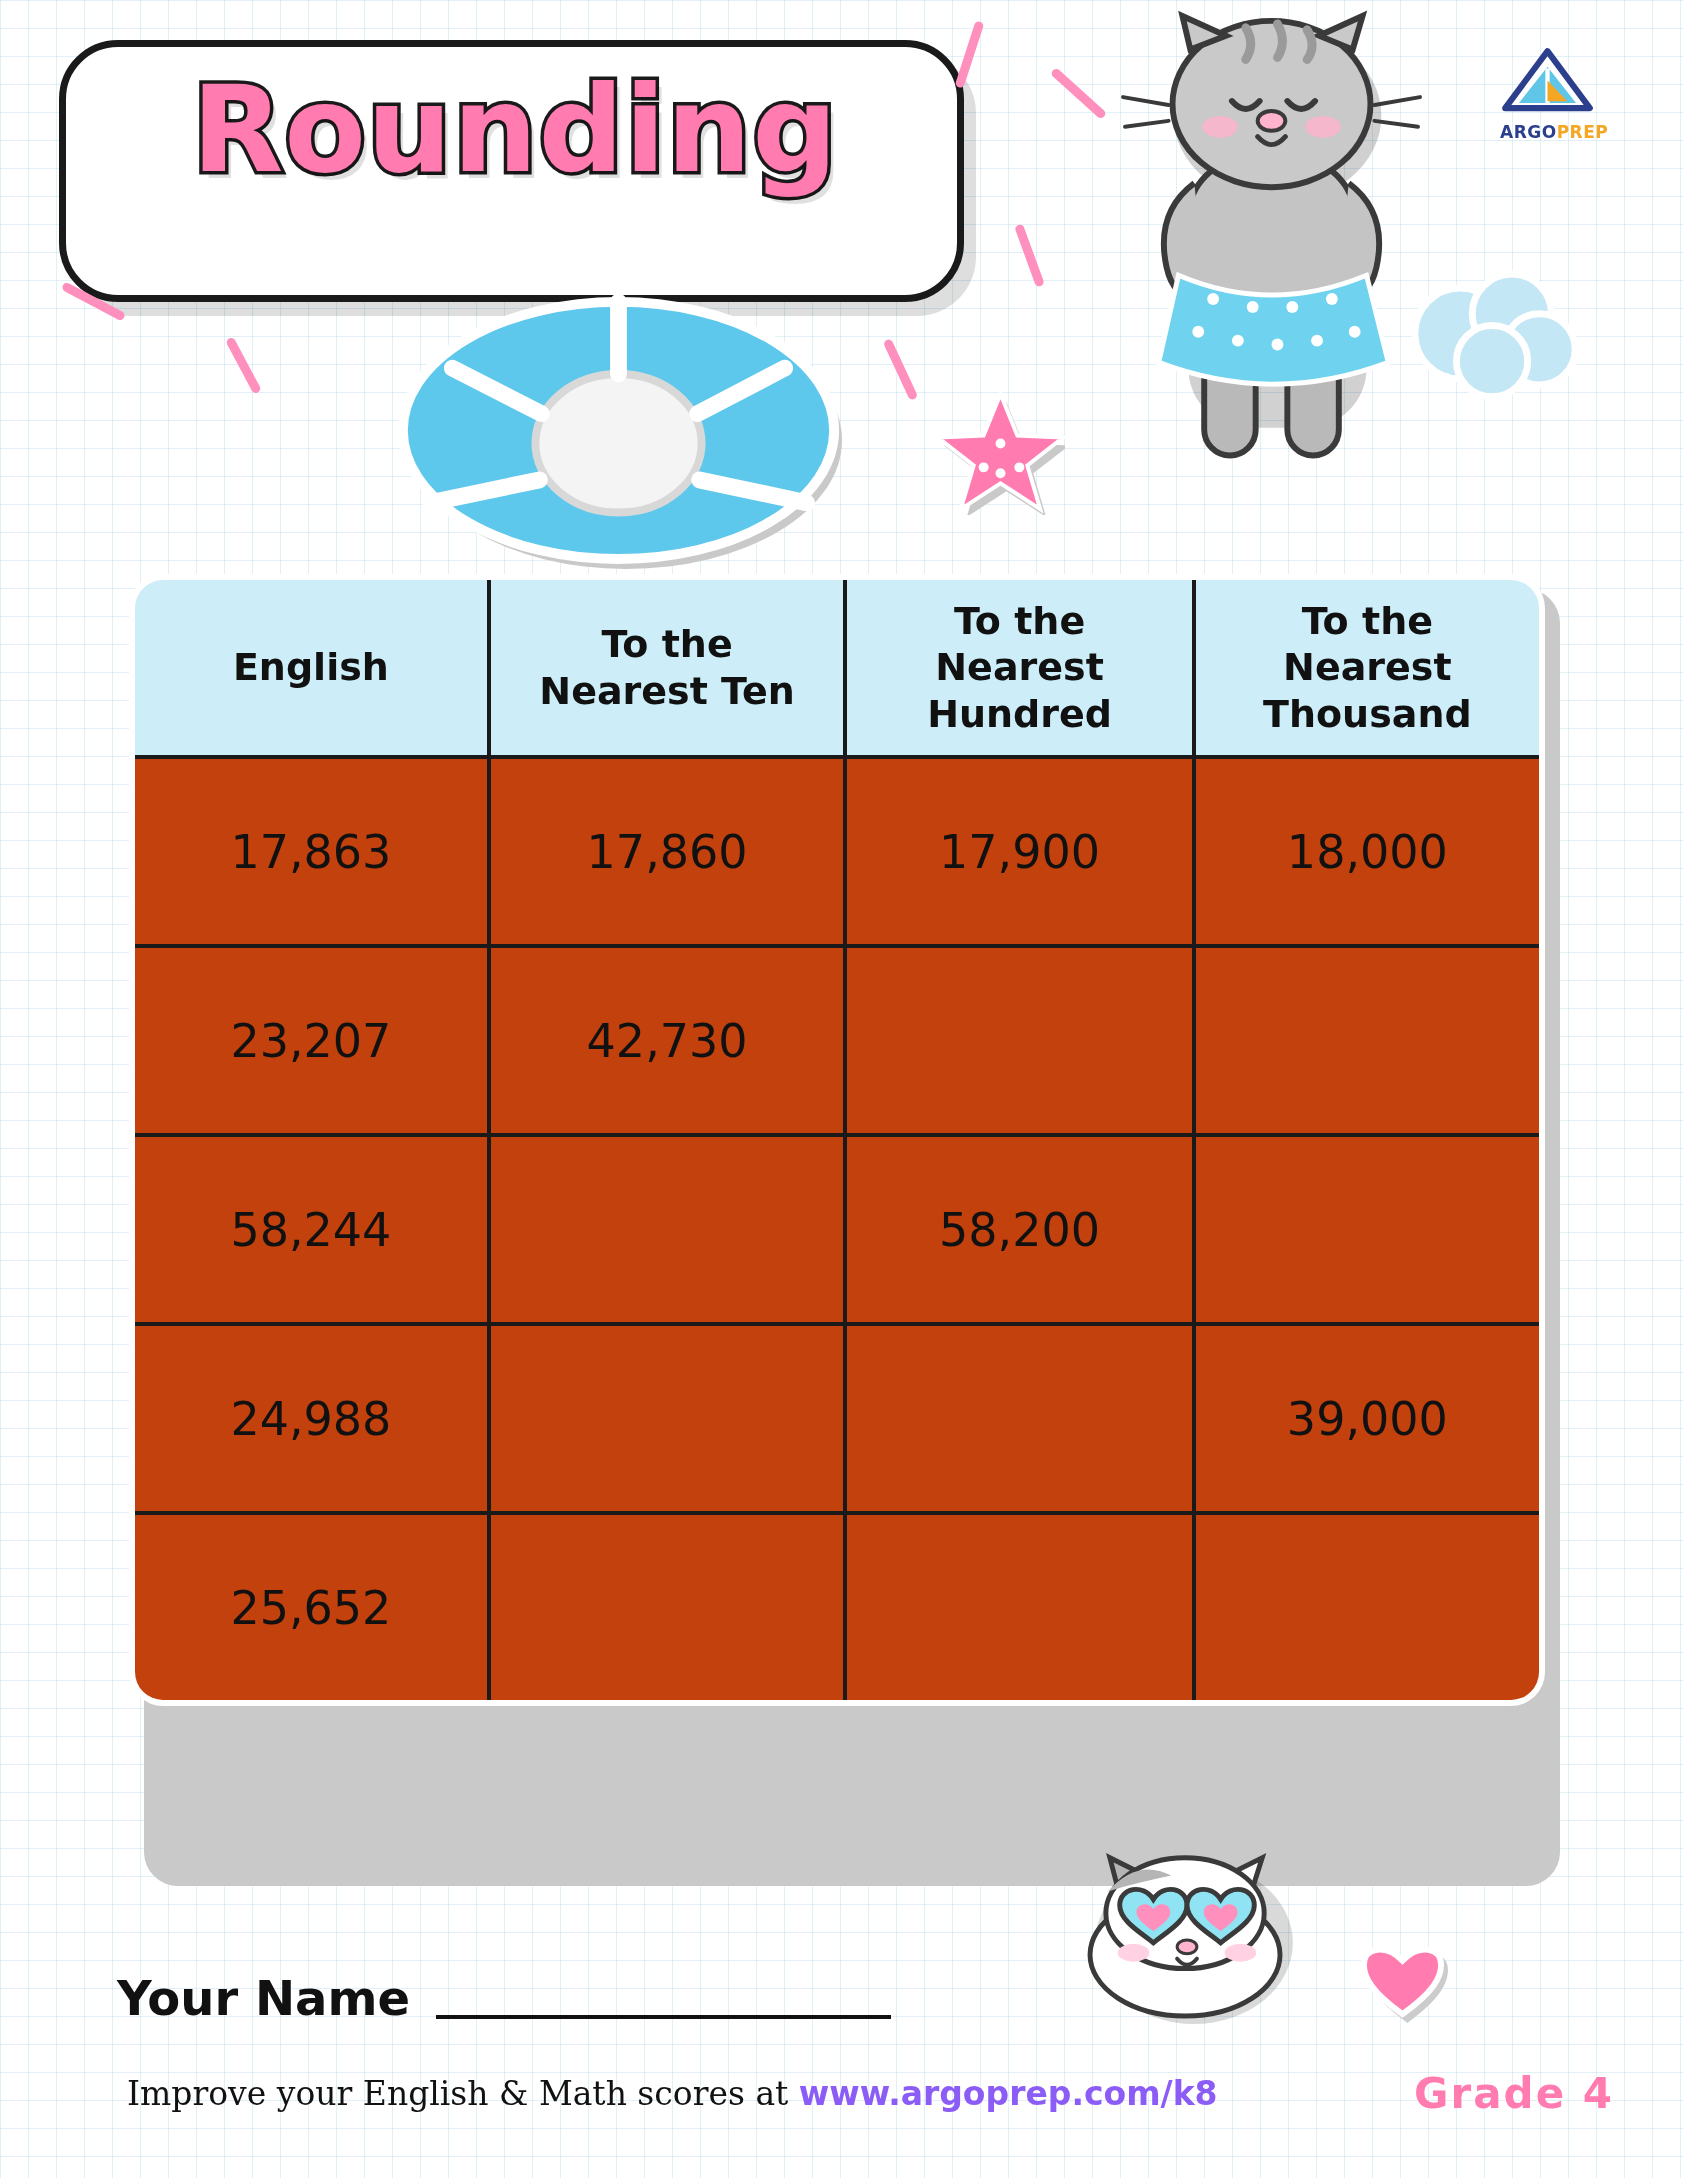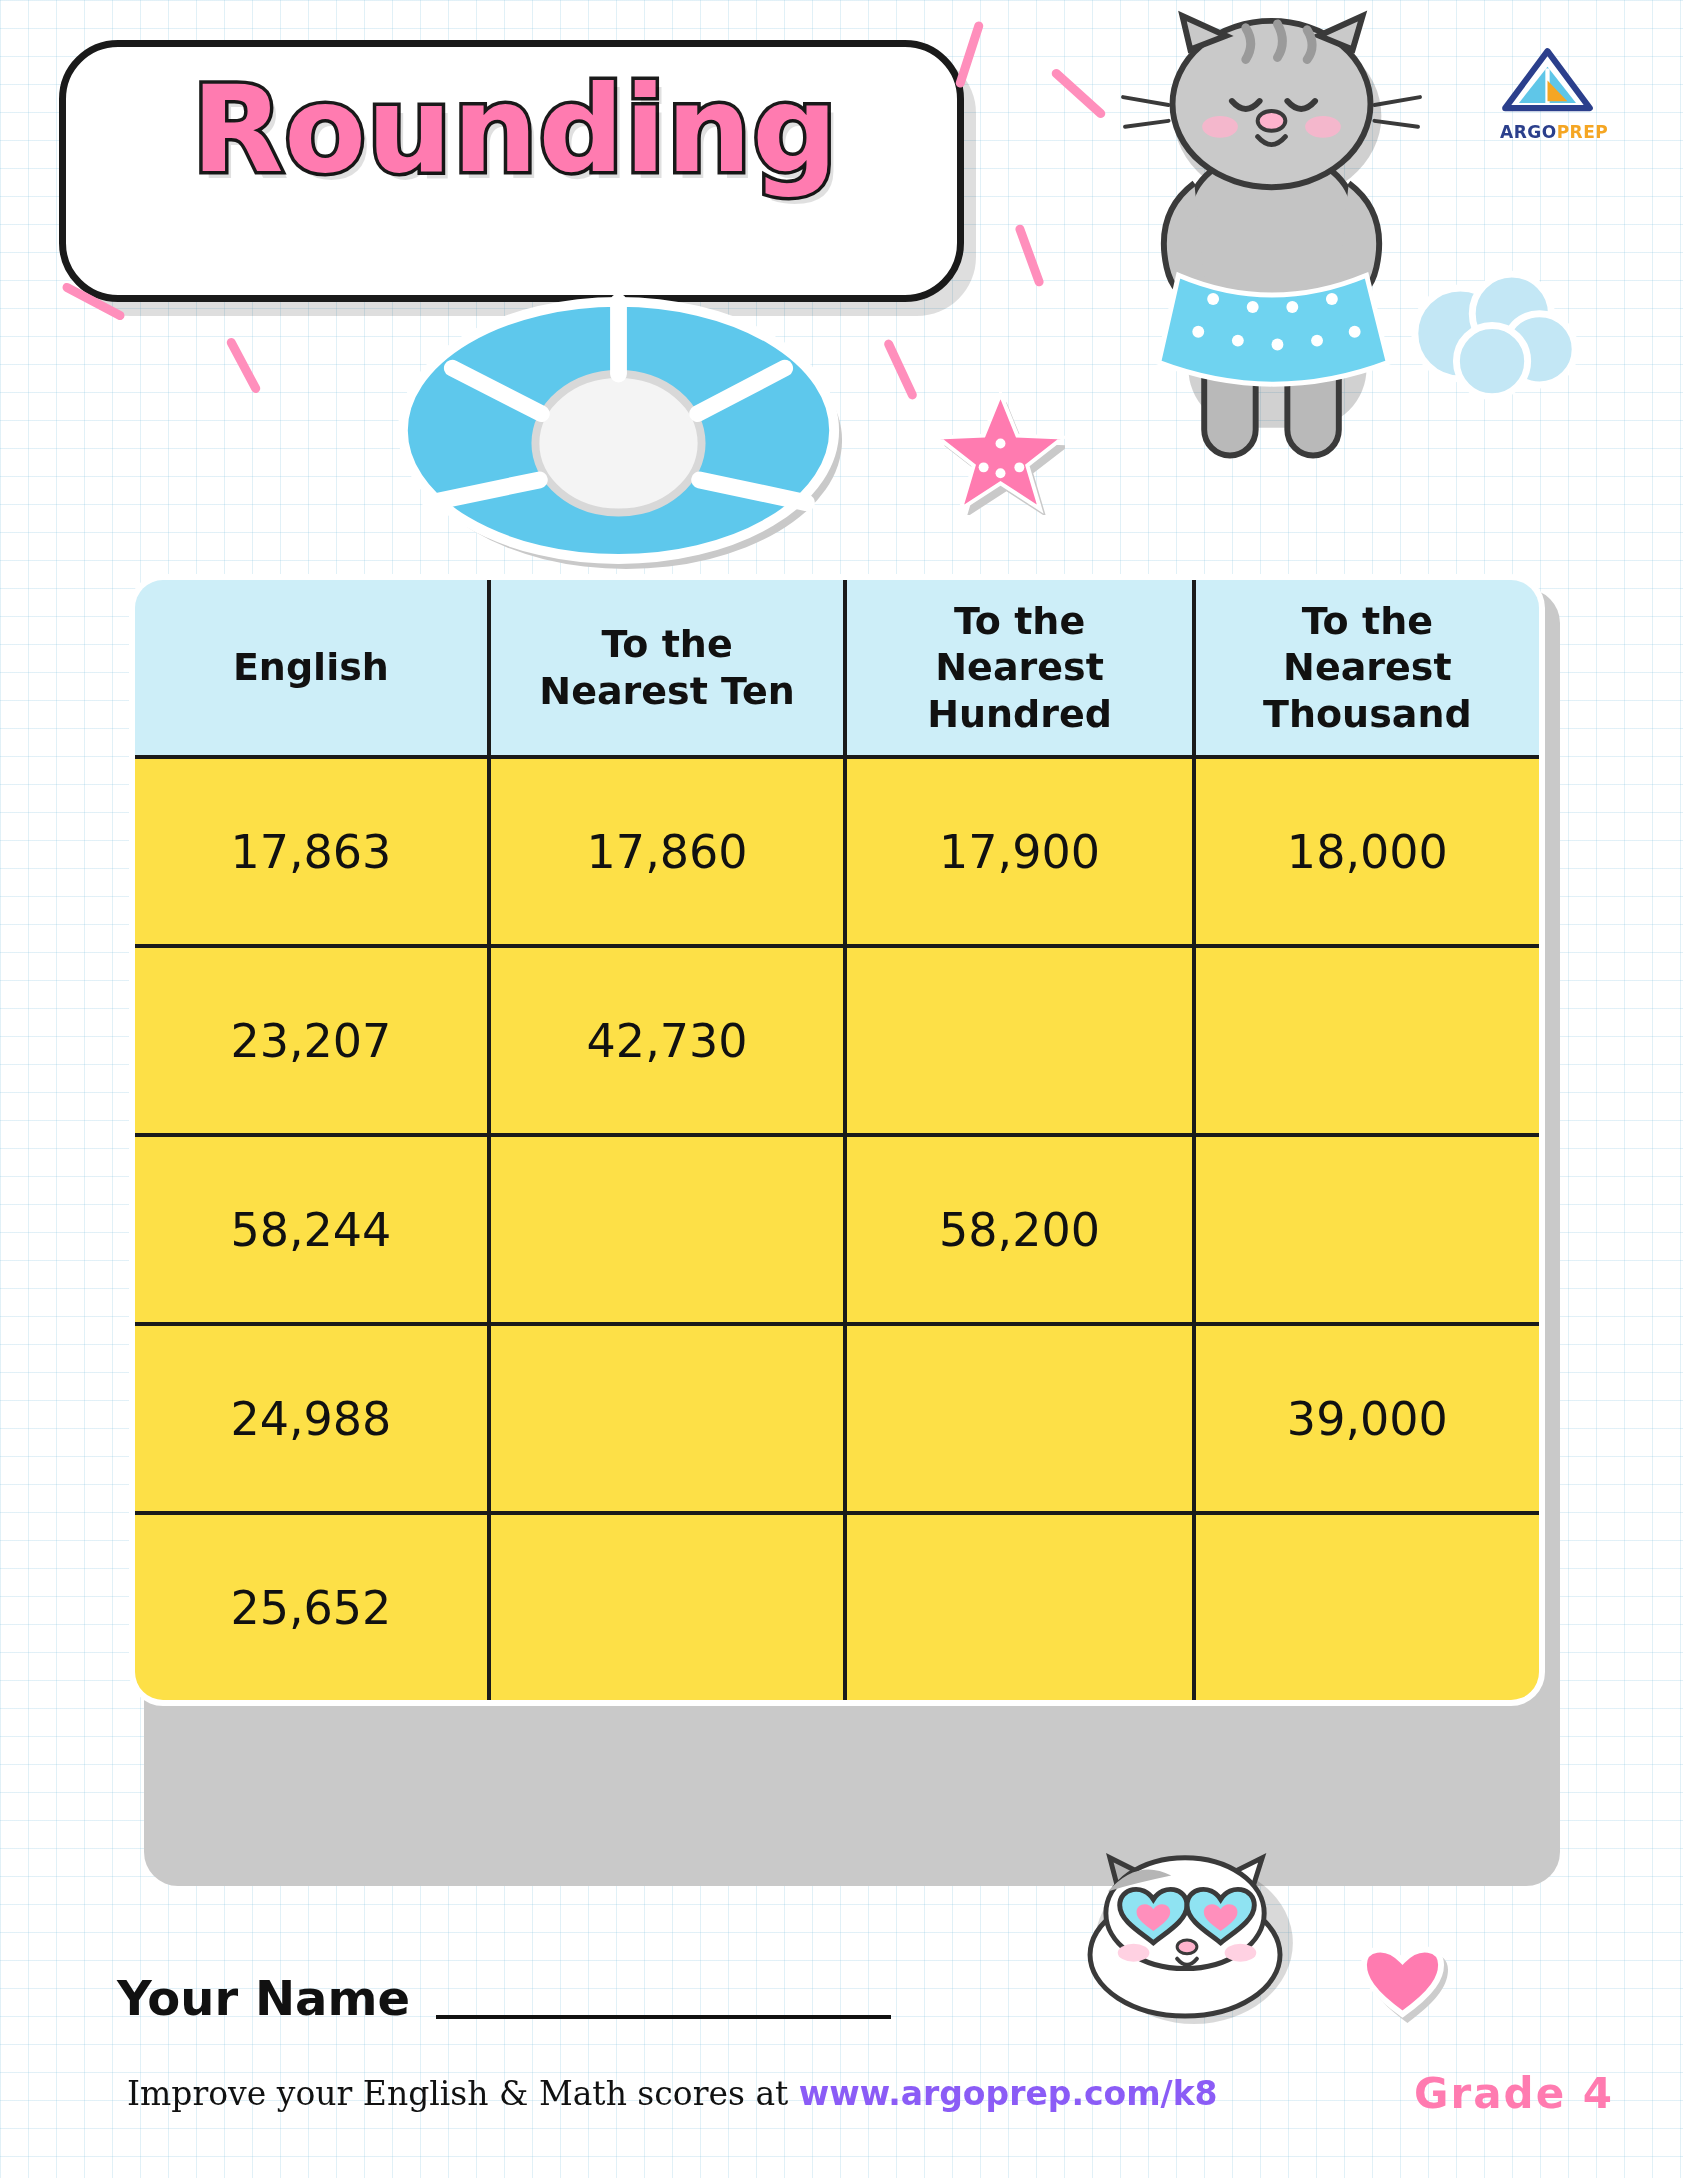--- a/index.html
+++ b/index.html
@@ -161,21 +161,21 @@
     font-size: 38px;
     font-weight: bold;
     color: #111111;
     line-height: 1.22;
     padding: 6px 10px;
   }
   table.worksheet td {
     height: 183px;
     font-size: 46px;
     color: #111111;
-    background: #fde047;
+    background: #c2410c;
   }
   col.c1 { width: 25.3%; }
   col.c2 { width: 25.3%; }
   col.c3 { width: 24.7%; }
   col.c4 { width: 24.7%; }
 
   
   .cat-bottom {
     position: absolute;
     left: 1074px;

